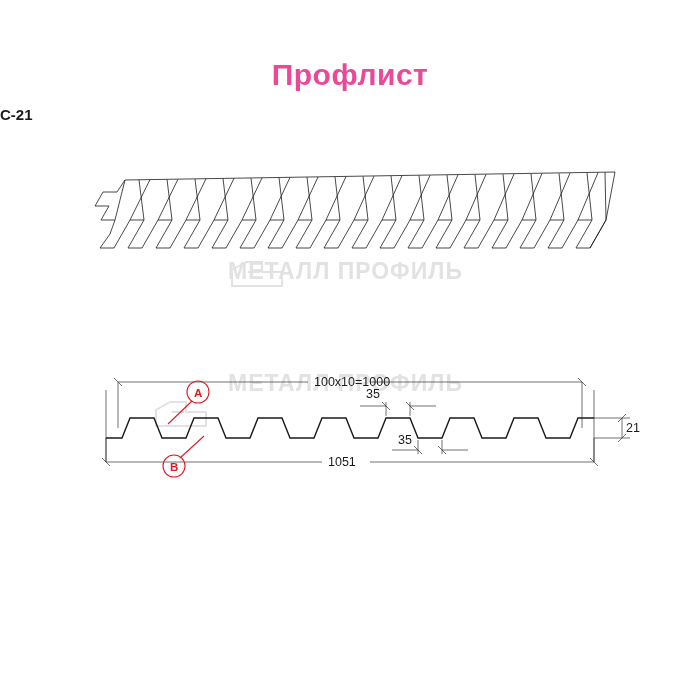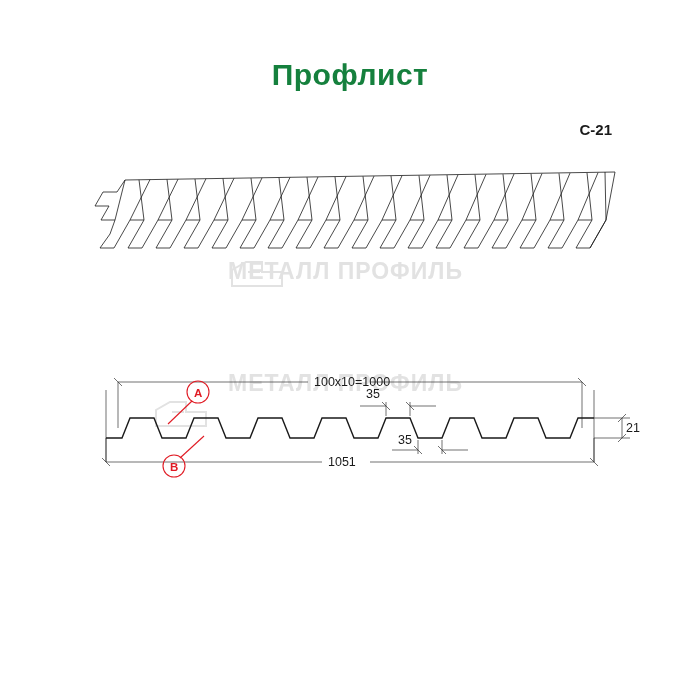--- a/index.html
+++ b/index.html
@@ -22,28 +22,28 @@
   }
   .title {
     position: absolute;
     left: 0;
     top: 58px;
     width: 700px;
     text-align: center;
     font-size: 30px;
     font-weight: bold;
     letter-spacing: 0.5px;
-    color: #15803d;
+    color: #ec4899;
   }
   .subtitle {
     position: absolute;
     left: 0;
-    top: 121px;
+    top: 106px;
     width: 612px;
-    text-align: right;
+    text-align: left;
     font-size: 15px;
     font-weight: bold;
     color: #1a1a1a;
   }
   .iso-wrap {
     position: absolute;
     left: 70px;
     top: 150px;
     width: 560px;
     height: 140px;

